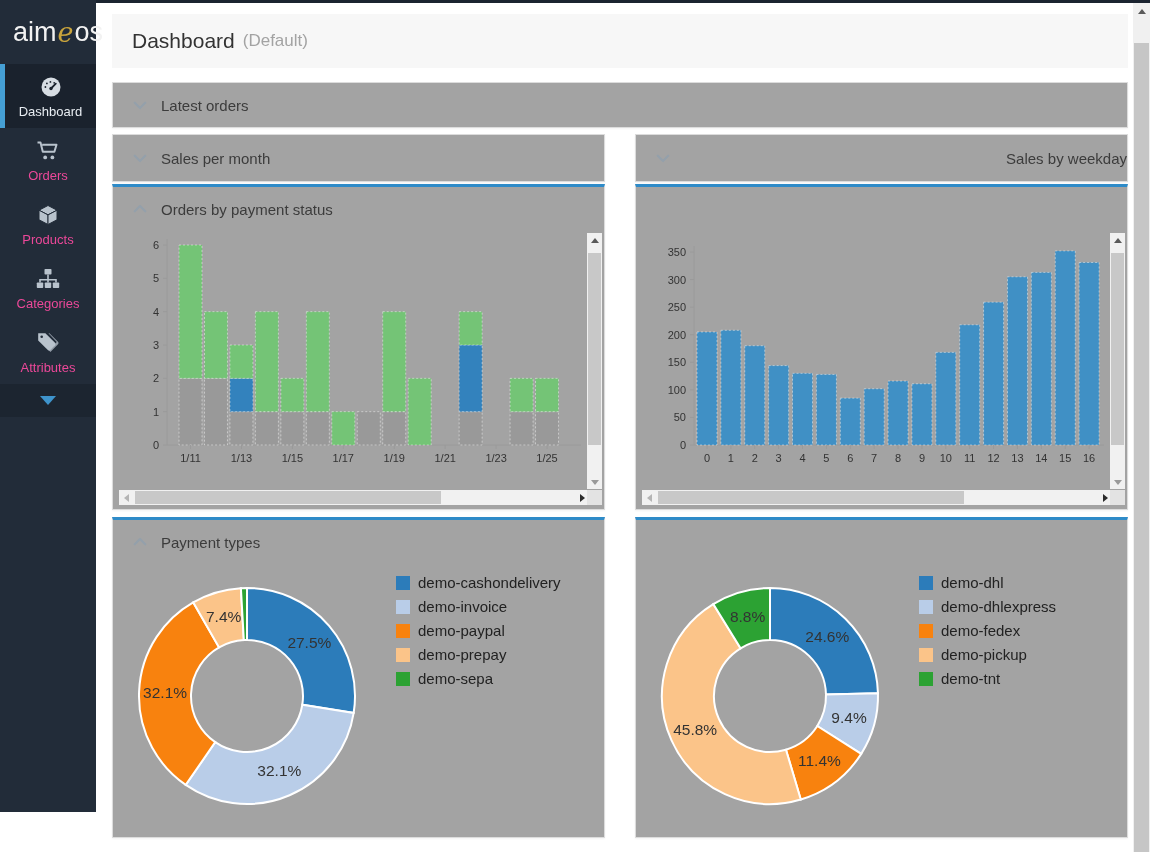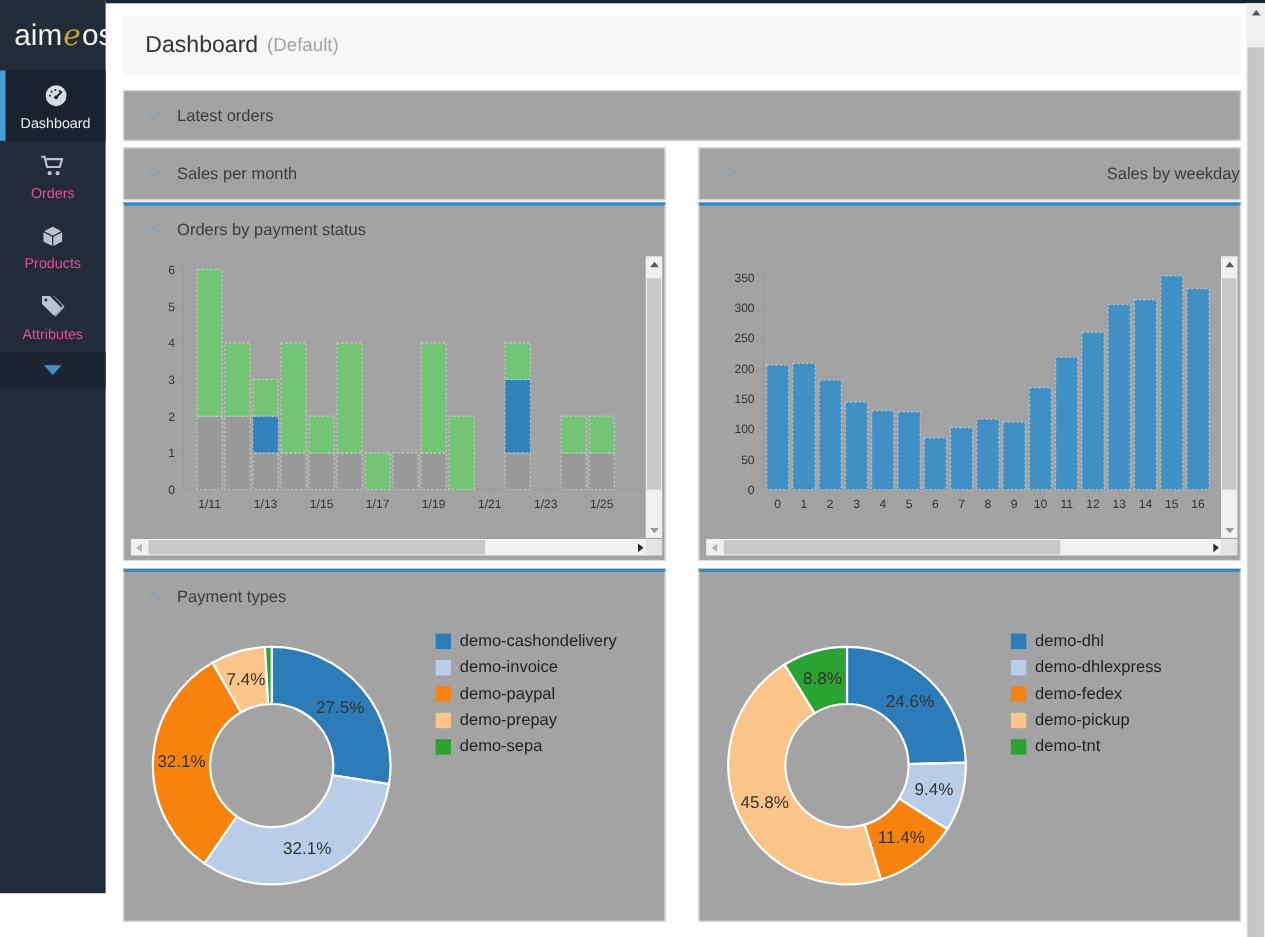--- a/index.html
+++ b/index.html
@@ -117,20 +117,34 @@
         <g fill="currentColor" stroke="#222c39" stroke-width="1" stroke-linejoin="round">
           <polygon points="12,2.5 21,7.2 12,11.9 3,7.2"></polygon>
           <polygon points="3,7.2 12,11.9 12,21.5 3,16.8"></polygon>
           <polygon points="21,7.2 21,16.8 12,21.5 12,11.9"></polygon>
         </g>
       </svg>
     </span>
     <span class="nlabel">Products</span>
   </div>
 
+  <div class="nav-item">
+    <span class="nicon">
+      <svg viewBox="0 0 24 24" width="24" height="24">
+        <path d="M12 7.5v3.5 M4 15.5v-2.7h16v2.7 M12 11v4.5" stroke="currentColor" stroke-width="1.6" fill="none"></path>
+        <g fill="currentColor">
+          <rect x="8.5" y="2" width="7" height="5.5" rx="0.8"></rect>
+          <rect x="0.8" y="15.5" width="6.4" height="5.5" rx="0.8"></rect>
+          <rect x="8.8" y="15.5" width="6.4" height="5.5" rx="0.8"></rect>
+          <rect x="16.8" y="15.5" width="6.4" height="5.5" rx="0.8"></rect>
+        </g>
+      </svg>
+    </span>
+    <span class="nlabel">Categories</span>
+  </div>
 
   <div class="nav-item">
     <span class="nicon">
       <svg viewBox="0 0 24 24" width="24" height="24">
         <g fill="currentColor">
           <path d="M13.4 2.2 22 10.8a1.8 1.8 0 0 1 0 2.5l-7.6 7.6-1.8-1.8 8.2-8.2-8.4-8.7z" opacity="0.75"></path>
           <path d="M9.4 2.2H2.2v7.2l9.6 9.6a1.8 1.8 0 0 0 2.5 0l4.7-4.7a1.8 1.8 0 0 0 0-2.5z"></path>
           <circle cx="5.7" cy="5.7" r="1.3" fill="#222c39"></circle>
         </g>
       </svg>

